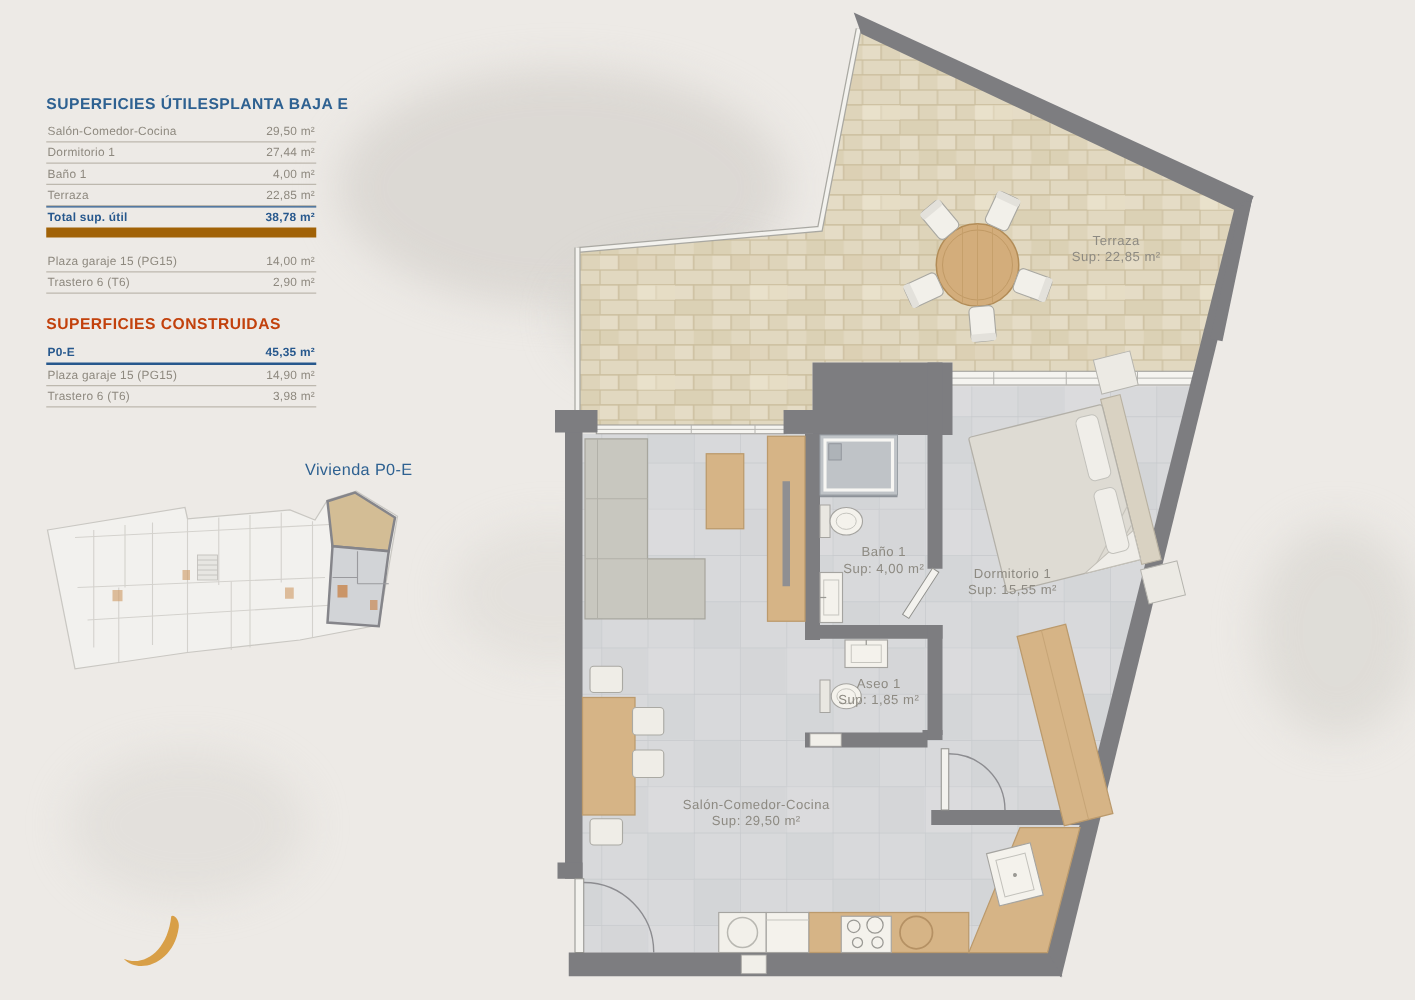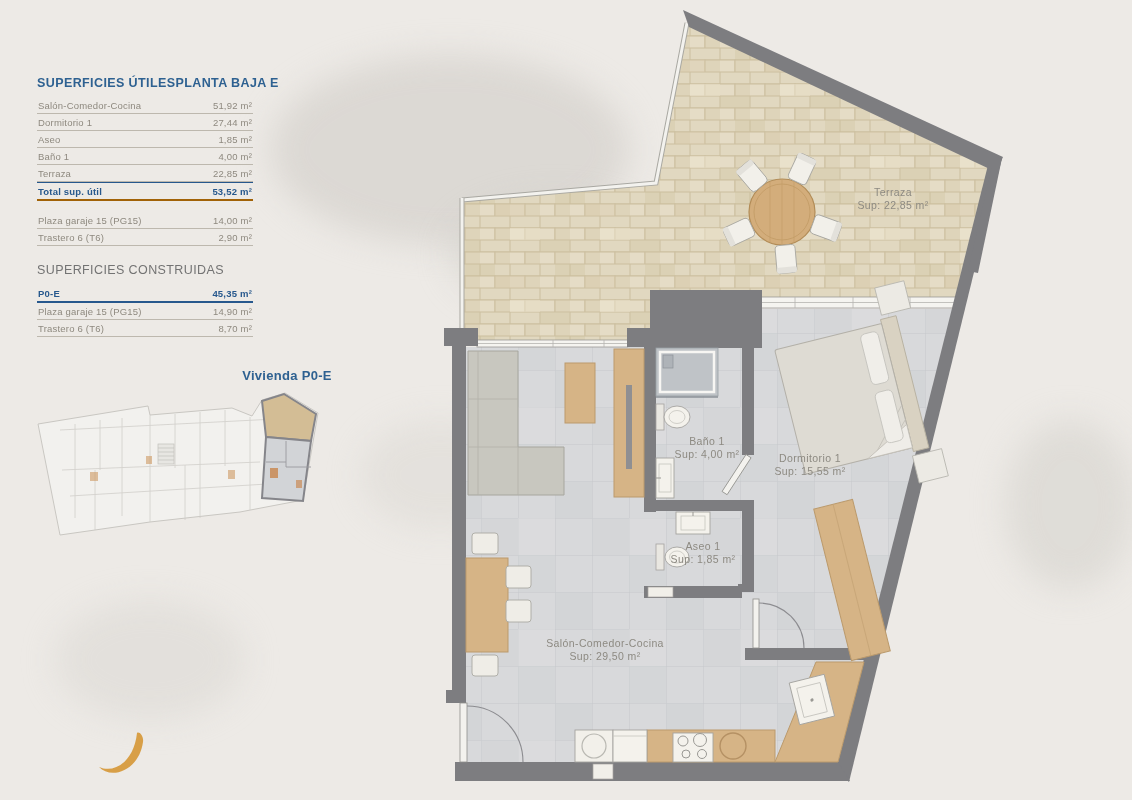--- a/index.html
+++ b/index.html
@@ -11,39 +11,39 @@
   .blob{position:absolute;border-radius:50%;filter:blur(16px);pointer-events:none;}
   #panel{
     position:absolute;left:37px;top:76px;width:216px;
   }
   .thead{
     display:flex;justify-content:space-between;align-items:flex-end;
     color:#2e6191;font-weight:bold;font-size:12.5px;letter-spacing:.4px;
     margin-bottom:7px;white-space:nowrap;
   }
   .thead2{
-    color:#737373;font-weight:normal;font-size:12.5px;letter-spacing:.4px;
+    color:#c2410c;font-weight:bold;font-size:12.5px;letter-spacing:.4px;
     margin-top:17px;margin-bottom:8px;
   }
   .trow{
     display:flex;justify-content:space-between;align-items:baseline;
     font-size:9.5px;letter-spacing:.2px;color:#8e897f;
     padding:3px 1px 2px 1px;border-bottom:1px solid #bdb8ae;
   }
   .trow.total{
     color:#27588d;font-weight:bold;
-    border-top:1.5px solid #27588d;border-bottom:2px solid #a16207;
+    border-top:1.5px solid #27588d;border-bottom:8px solid #a16207;
   }
   .trow.p0e{
     color:#27588d;font-weight:bold;border-bottom:2px solid #27588d;gap:14px;
   }
   .annex-gap{height:11px;}
   #vivienda-caption{
     position:absolute;left:232px;top:368px;width:110px;text-align:center;
-    color:#2e6191;font-weight:bold;font-size:13px;letter-spacing:.3px;
+    color:#2e6191;font-weight:normal;font-size:13px;letter-spacing:.3px;
   }
   #plan-svg{position:absolute;left:0;top:0;}
   text.room-name, text.room-sup{
     fill:#8d8a82;font-size:10.5px;letter-spacing:.4px;
     font-family:"Liberation Sans", sans-serif;
   }
 </style>
 </head>
 <body>
 
@@ -53,41 +53,37 @@
 <div class="blob" style="left:55px;top:600px;width:190px;height:120px;background:rgba(213,211,205,.4);"></div>
 <div class="blob" style="left:360px;top:420px;width:160px;height:110px;background:rgba(211,209,203,.35);"></div>
 
 <div id="panel">
   <div class="thead">
     <span>SUPERFICIES ÚTILES</span>
     <span>PLANTA BAJA E</span>
   </div>
   <div class="trow">
     <span>Salón-Comedor-Cocina</span>
-    <span>51,92 m²</span>
+    <span>29,50 m²</span>
   </div>
   <div class="trow">
     <span>Dormitorio 1</span>
     <span>27,44 m²</span>
   </div>
   <div class="trow">
-    <span>Aseo</span>
-    <span>1,85 m²</span>
-  </div>
-  <div class="trow">
     <span>Baño 1</span>
     <span>4,00 m²</span>
   </div>
   <div class="trow">
     <span>Terraza</span>
     <span>22,85 m²</span>
   </div>
   <div class="trow total">
     <span>Total sup. útil</span>
-    <span>53,52 m²</span>
+    <span>38,78 m²</span>
   </div>
   <div class="annex-gap"></div>
   <div class="trow">
     <span>Plaza garaje 15 (PG15)</span>
     <span>14,00 m²</span>
   </div>
   <div class="trow">
     <span>Trastero 6 (T6)</span>
     <span>2,90 m²</span>
   </div>
@@ -96,21 +92,21 @@
   <div class="trow p0e">
     <span>P0-E</span>
     <span>45,35 m²</span>
   </div>
   <div class="trow">
     <span>Plaza garaje 15 (PG15)</span>
     <span>14,90 m²</span>
   </div>
   <div class="trow">
     <span>Trastero 6 (T6)</span>
-    <span>8,70 m²</span>
+    <span>3,98 m²</span>
   </div>
 </div>
 
 <div id="vivienda-caption">Vivienda P0-E</div>
 
 <svg id="plan-svg" width="1132" height="800" viewBox="0 0 1132 800">
   <defs>
     <pattern id="tile" width="37" height="37" patternUnits="userSpaceOnUse">
       <rect width="37" height="37" fill="#d8d9db"></rect>
       <path d="M0,0 H37 M0,0 V37" stroke="#c6c8cb" stroke-width="1" fill="none"></path>

